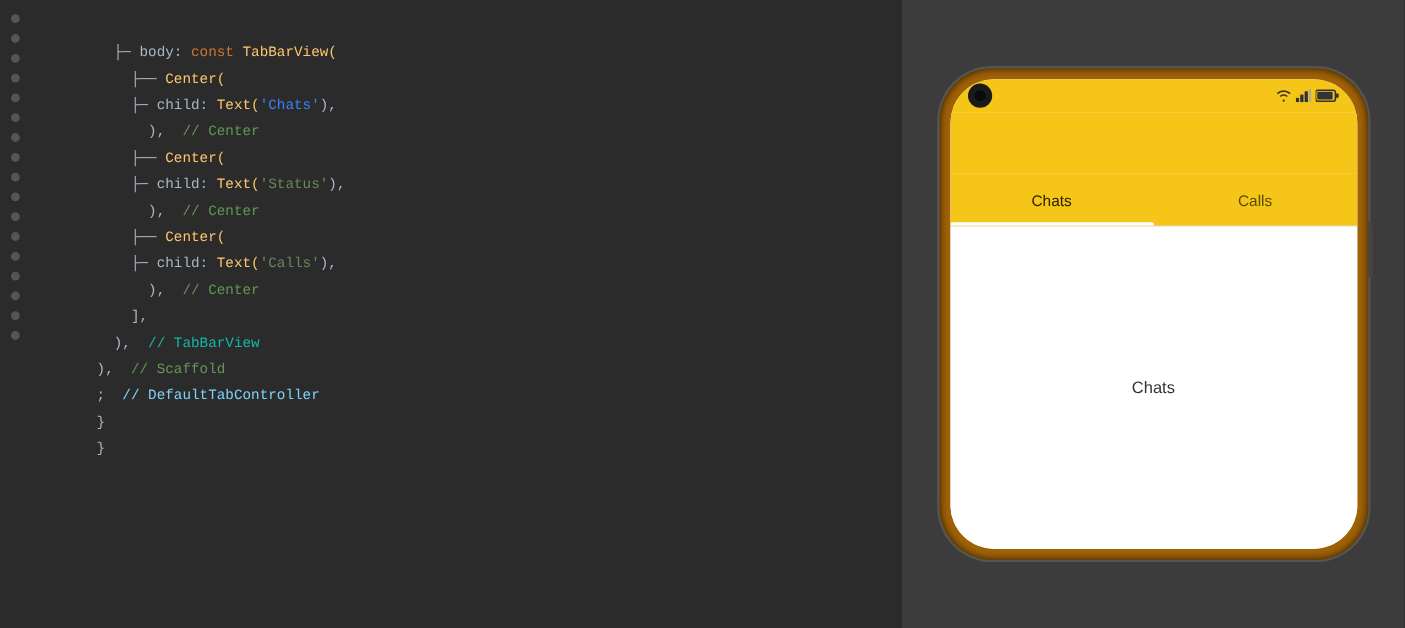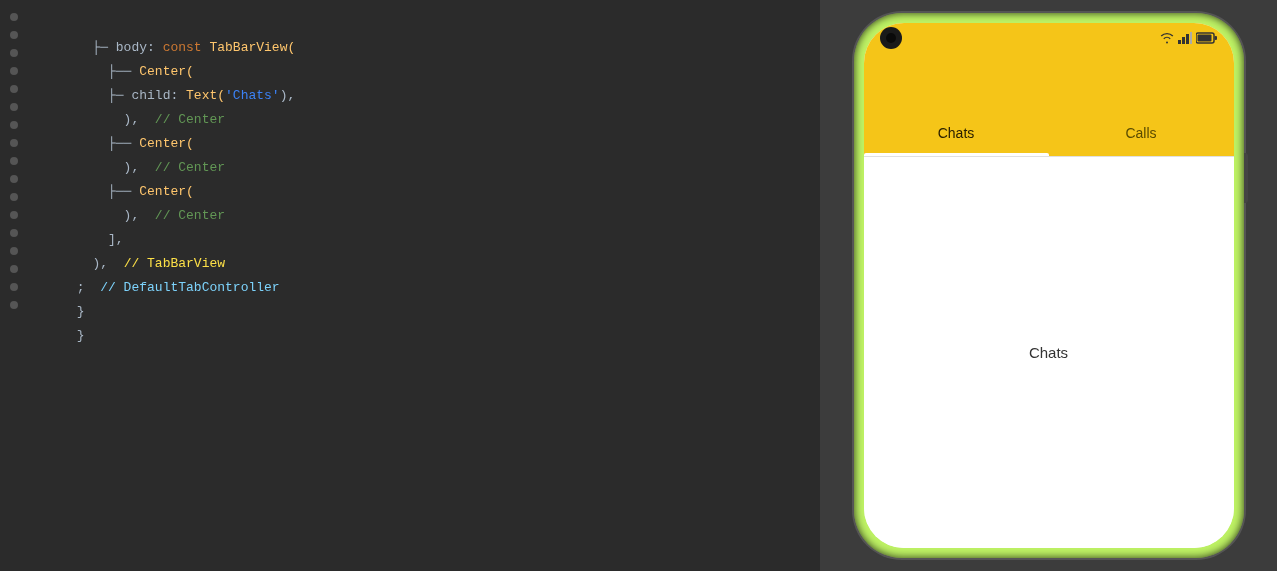--- a/index.html
+++ b/index.html
@@ -11,21 +11,21 @@
       background: #2b2b2b;
       font-family: 'Courier New', monospace;
       overflow: hidden;
     }
 
     
     .code-panel {
       width: 820px;
       height: 571px;
       background: #2b2b2b;
-      padding: 8px 0;
+      padding: 8px 11px;
       overflow: hidden;
       position: relative;
     }
 
     .gutter {
       position: absolute;
       left: 0;
       top: 0;
       width: 28px;
       height: 100%;
@@ -62,22 +62,22 @@
       width: 457px;
       height: 571px;
       background: #3c3c3c;
       display: flex;
       align-items: center;
       justify-content: center;
     }
 
     .phone-outer {
       width: 390px;
-      height: 545px;
-      background: #bef264;
+      height: 447px;
+      background: #a16207;
       border-radius: 48px;
       padding: 10px;
       box-shadow: 0 0 0 2px #555, inset 0 0 8px rgba(0,0,0,0.8);
       position: relative;
       text-align: right;
     }
 
     .phone-inner {
       width: 100%;
       height: 100%;
@@ -230,42 +230,51 @@
     </div>
 
     <div class="line">
       <span style="color:#a9b7c6">      ),  </span><span style="color:#629755">// Center</span>
     </div>
 
     <div class="line">
       <span style="color:#a9b7c6">    ├── </span><span style="color:#ffc66d">Center(</span>
     </div>
 
+    <div class="line">
+      <span style="color:#a9b7c6">    ├─ child: </span><span style="color:#ffc66d">Text(</span><span style="color:#6a8759">'Status'</span><span style="color:#a9b7c6">),</span>
+    </div>
 
     <div class="line">
       <span style="color:#a9b7c6">      ),  </span><span style="color:#629755">// Center</span>
     </div>
 
     <div class="line">
       <span style="color:#a9b7c6">    ├── </span><span style="color:#ffc66d">Center(</span>
     </div>
 
+    <div class="line">
+      <span style="color:#a9b7c6">    ├─ child: </span><span style="color:#ffc66d">Text(</span><span style="color:#6a8759">'Calls'</span><span style="color:#a9b7c6">),</span>
+    </div>
 
     <div class="line">
       <span style="color:#a9b7c6">      ),  </span><span style="color:#629755">// Center</span>
     </div>
 
     <div class="line">
       <span style="color:#a9b7c6">    ],</span>
     </div>
 
     <div class="line">
-      <span style="color:#a9b7c6">  ),  </span><span style="color:#fde047">// TabBarView</span>
-    </div>
-
+      <span style="color:#a9b7c6">  ),  </span><span style="color:#14b8a6">// TabBarView</span>
+    </div>
+
+    <div class="line">
+      <span style="color:#a9b7c6">),  </span><span style="color:#629755">// Scaffold</span>
+    </div>
 
     <div class="line">
       <span style="color:#a9b7c6">;  </span><span style="color:#7dd3fc">// DefaultTabController</span>
     </div>
 
     <div class="line">
       <span style="color:#a9b7c6">}</span>
     </div>
 
     <div class="line">

